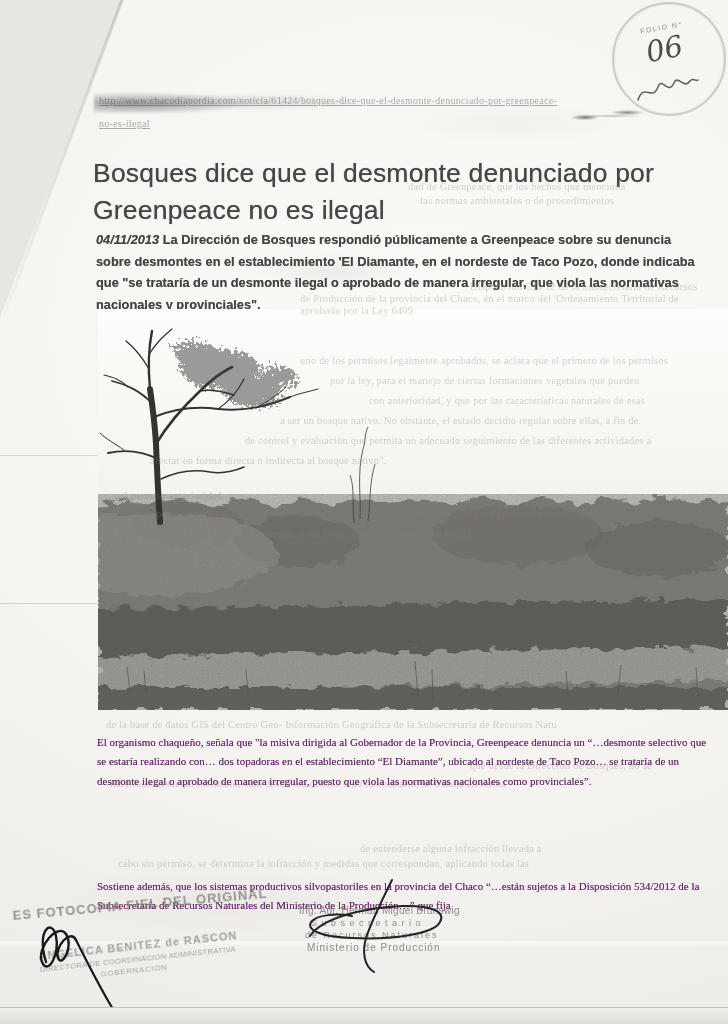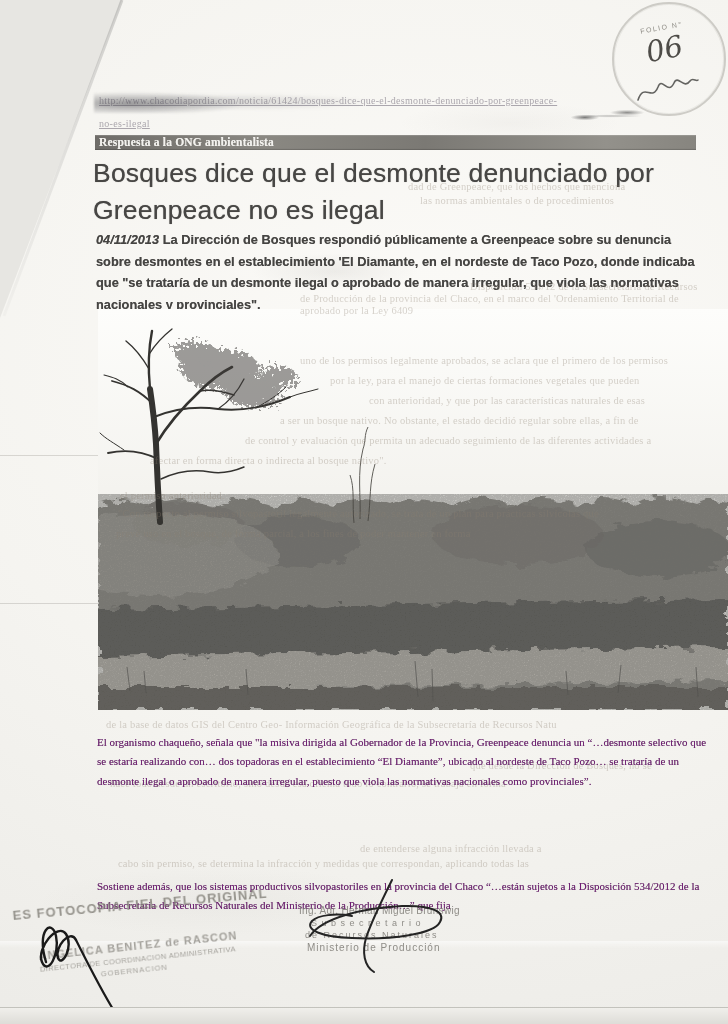--- a/index.html
+++ b/index.html
@@ -115,23 +115,20 @@
   <svg class="sig-svg" style="left:634px;top:74px;" width="66" height="34" viewBox="0 0 66 34">
     <path d="M4,26 C10,8 18,28 24,13 C28,2 34,22 40,9 C44,0 50,16 56,7 C59,3 62,8 64,6" fill="none" stroke="#4a4a48" stroke-width="1.6" stroke-linecap="round" opacity=".85"></path>
   </svg>
 
   <div class="url-line" style="left:99px;top:95px;">http://www.chacodiapordia.com/noticia/61424/bosques-dice-que-el-desmonte-denunciado-por-greenpeace-</div>
   <div class="url-line" style="left:99px;top:118px;">no-es-ilegal</div>
   <div class="smudge-url"></div>
   <div class="smudge-url2"></div>
   <div class="smudge-right"></div>
 
-  <div class="kicker-bar">
-    <div class="kicker-text">Respuesta a la ONG ambientalista</div>
-  </div>
 
   <div class="headline">
     <div>Bosques dice que el desmonte denunciado por</div>
     <div>Greenpeace no es ilegal</div>
   </div>
 
   <div class="lead"><span class="date">04/11/2013</span> <span>La Dirección de Bosques respondió públicamente a Greenpeace sobre su denuncia sobre desmontes en el establecimiento 'El Diamante, en el nordeste de Taco Pozo, donde indicaba que "se trataría de un desmonte ilegal o aprobado de manera irregular, que viola las normativas nacionales y provinciales".</span></div>
 
   <svg class="photo" width="630" height="401" viewBox="0 0 630 401">
     <defs>

